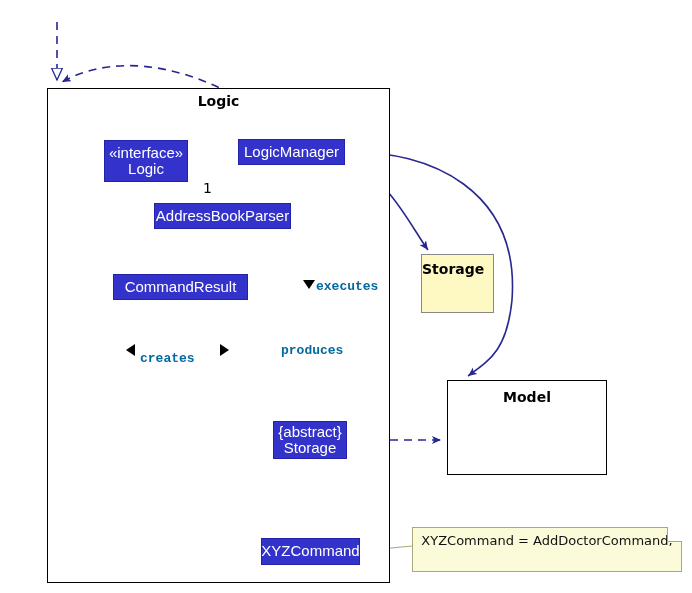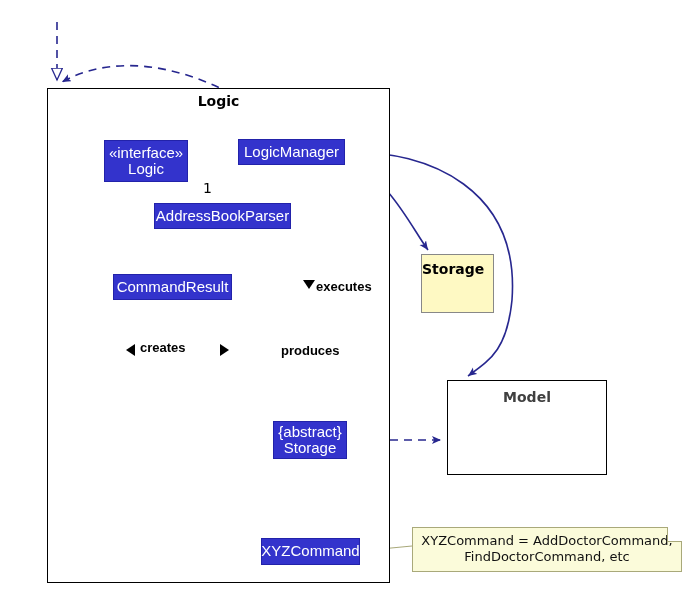--- a/index.html
+++ b/index.html
@@ -82,21 +82,21 @@
   }
   
   .component-white {
     position: absolute;
     box-sizing: border-box;
     background: #ffffff;
     border: 1.5px solid #000000;
     font-family: "DejaVu Sans", sans-serif;
     font-size: 14px;
     font-weight: bold;
-    color: #404040;
+    color: #000000;
     padding-top: 8px;
     text-align: center;
   }
   
   .note {
     position: absolute;
     box-sizing: border-box;
     background: #FBFBDA;
     border: 1px solid #A9A97A;
     font-family: "DejaVu Sans", sans-serif;
@@ -112,24 +112,24 @@
     top: -1px;
     width: 14px;
     height: 14px;
     background: #ffffff;
     border-left: 1px solid #A9A97A;
     border-bottom: 1px solid #A9A97A;
   }
   
   .edge-label {
     position: absolute;
-    font-family: Liberation Sans, sans-serif;
+    font-family: Liberation Mono, monospace;
     font-size: 13px;
     font-weight: bold;
-    color: #000000;
+    color: #0369a1;
     white-space: nowrap;
   }
   .mult-label {
     position: absolute;
     font-family: "DejaVu Sans", sans-serif;
     font-size: 14px;
     color: #000000;
     white-space: nowrap;
   }
   .tri {
@@ -208,21 +208,21 @@
   </div>
 
   <div class="node cls" style="left:238px; top:139px; width:107px; height:26px;">
     <span>LogicManager</span>
   </div>
 
   <div class="node cls" style="left:118px; top:203px; width:137px; height:26px;margin-left:36px;">
     <span>AddressBookParser</span>
   </div>
 
-  <div class="node cls" style="left:113px; top:274px; width:119px; height:26px;">
+  <div class="node cls" style="left:113px; top:274px; width:135px; height:26px;">
     <span>CommandResult</span>
   </div>
 
   <div class="node cls" style="left:273px; top:421px; width:74px; height:38px;justify-content:center;">
     <span>{abstract}</span>
     <span>Storage</span>
   </div>
 
   <div class="node cls" style="left:261px; top:538px; width:99px; height:27px;">
     <span>XYZCommand</span>
@@ -232,27 +232,26 @@
     <span>Storage</span>
   </div>
 
   <div class="component-white" style="left:447px; top:380px; width:160px; height:95px;">
     <span>Model</span>
   </div>
 
   <div class="note" style="left:412px; top:527px; width:270px; height:45px;">
     <div class="note-fold"></div>
     <div>XYZCommand = AddDoctorCommand,</div>
-    <div>FindDoctorCommand, etc</div>
   </div>
 
   <div class="mult-label" style="left:203px; top:180px;">1</div>
 
   <div class="tri tri-down" style="left:303px; top:280px;"></div>
   <div class="edge-label" style="left:316px; top:279px;">executes</div>
 
   <div class="tri tri-left" style="left:126px; top:344px;"></div>
-  <div class="edge-label" style="left:140px; top:340px;">creates</div>
+  <div class="edge-label" style="left:140px; top:351px;">creates</div>
 
   <div class="tri tri-right" style="left:220px; top:344px;"></div>
   <div class="edge-label" style="left:233px; top:343px;margin-left:48px;">produces</div>
 
 </div>
 
 </body></html>

